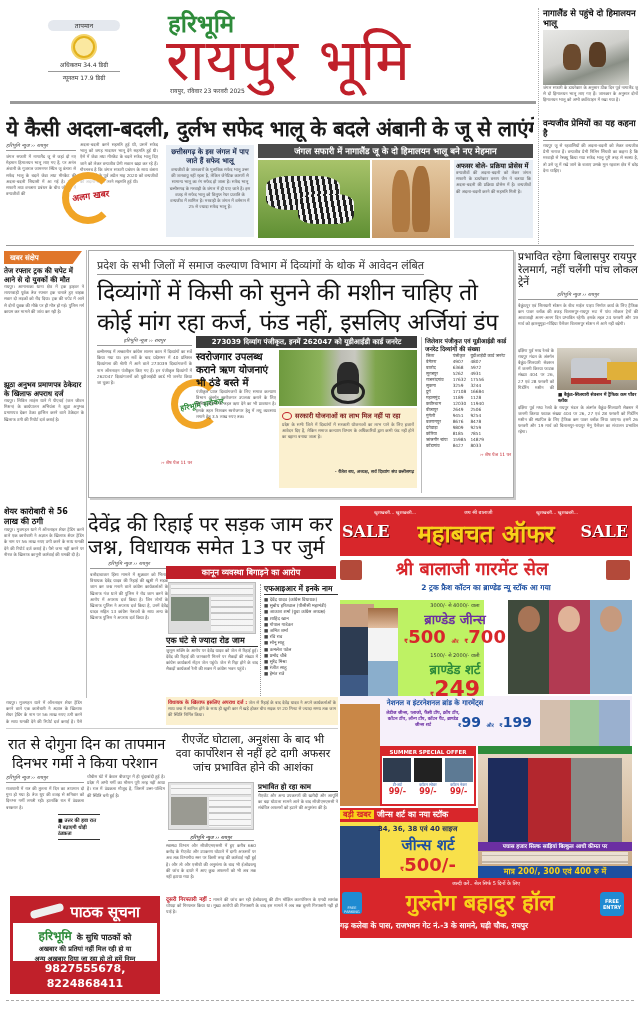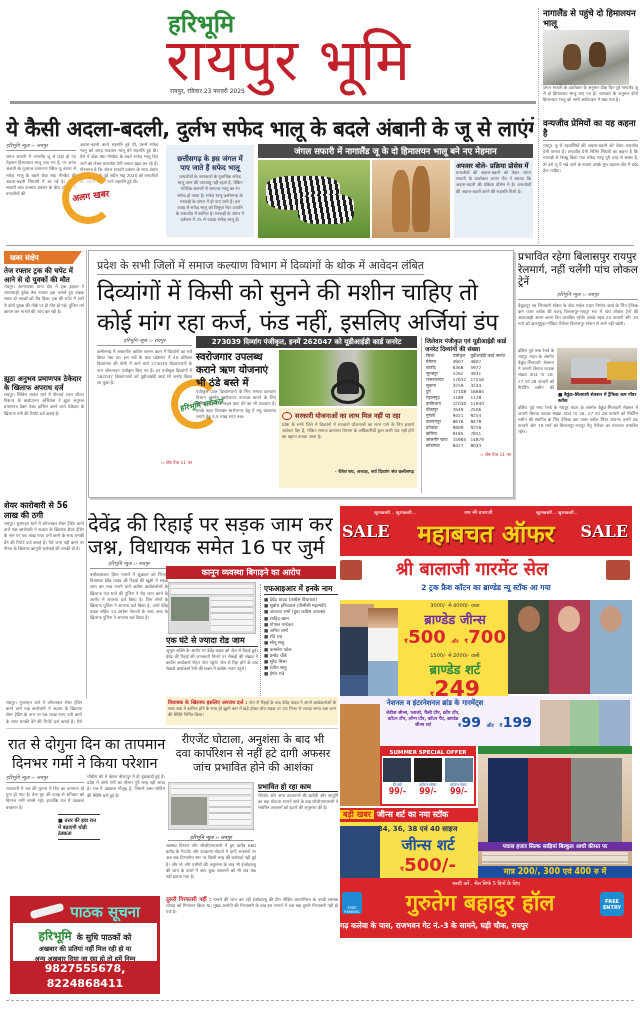--- a/index.html
+++ b/index.html
@@ -13,20 +13,26 @@
 .graybar{background:#4b4b4b;color:#fff;font-weight:bold;text-align:center}
 .vr{border-left:1px solid #bbb}
 .hr{border-top:1px solid #999}
 .dash{border-top:1px dashed #aaa}
 .tbl td{font-size:4.3px;color:#444;padding:0 1px;line-height:6px}
 </style>
 </head>
 <body>
 
 <div class="abs" style="left:0;top:0;width:640px;height:108px;">
+  <div class="abs" style="left:48px;top:20px;width:72px;height:70px;text-align:center">
+    <div style="background:#e4e8ee;border-radius:8px;font-size:6.5px;padding:1px 0;color:#333">तापमान</div>
+    <div style="width:22px;height:22px;margin:5px auto 3px;border-radius:50%;border:2.5px solid #e2b11c;background:#fbe8a0;box-shadow:0 0 0 2px #f4d46a"></div>
+    <div style="font-size:6px;border-bottom:1px solid #999;padding-bottom:2px;color:#333">अधिकतम 34.4 डिग्री</div>
+    <div style="font-size:6px;padding-top:2px;color:#333">न्यूनतम 17.9 डिग्री</div>
+  </div>
   <div class="abs" style="left:168px;top:6px;font-size:24px;font-weight:bold;color:#2e8b3a;font-family:'DejaVu Serif',serif">हरिभूमि</div>
   <div class="abs" style="left:166px;top:18px;font-size:58px;color:#c0202a;letter-spacing:1px;white-space:nowrap;font-family:'DejaVu Sans',sans-serif">रायपुर भूमि</div>
   <div class="abs" style="left:170px;top:87px;font-size:6px;color:#333">रायपुर, रविवार 23 फरवरी 2025</div>
   <div class="abs" style="left:10px;top:101px;width:526px;height:3px;background:#999"></div>
 
   <div class="abs" style="left:538px;top:8px;width:100px;height:108px;border-left:1px dotted #aaa;padding-left:4px">
     <div class="hd" style="font-size:8.5px;line-height:10px">नागालैंड से पहुंचे दो हिमालयन भालू</div>
     <div style="width:86px;height:55px;margin-top:2px;background:linear-gradient(160deg,#e8e8e6 0%,#cfcfcb 45%,#8a8f86 70%,#d6d6d0 100%);position:relative">
       <div style="position:absolute;left:20px;top:14px;width:18px;height:26px;background:#6b4a2e;border-radius:40% 40% 30% 30%"></div>
       <div style="position:absolute;left:46px;top:12px;width:17px;height:25px;background:#5a3d25;border-radius:40% 40% 30% 30%"></div>
@@ -40,21 +46,21 @@
 <div class="abs" style="left:6px;top:142px;width:70px;height:100px">
   <div class="byline">हरिभूमि न्यूज ›› रायपुर</div>
   <div class="txt" style="height:88px;overflow:hidden">जंगल सफारी में नागालैंड जू से जहां दो नए मेहमान हिमालयन भालू लाए गए हैं, पर अनंत अंबानी के गुजरात जामनगर स्थित जू वंतारा से सफेद भालू के बदले जेब्रा तथा मीरकैट की अदला-बदली सियासी में आ गई है। जंगल सफारी तथा वनतारा प्रबंधन के बीच जो पूर्व में वन्यजीवों की</div>
 </div>
 <div class="abs" style="left:80px;top:142px;width:78px;height:100px">
   <div class="txt" style="height:98px;overflow:hidden">अदला-बदली करने सहमति हुई थी, उसमें सफेद भालू को जगह मादाधन भालू देने सहमति हुई थी। ऐसे में जेब्रा तथा मीरकैट के बदले सफेद भालू दिए जाने को लेकर वन्यजीव प्रेमी सवाल खड़ा कर रहे हैं। गौरतलब है कि जंगल सफारी प्रबंधन के साथ वंतारा जू शुरू होने के पूर्व अप्रैल माह 2020 को वन्यजीवों की अदला-बदली करने सहमति हुई थी।</div>
 </div>
 <div class="abs" style="left:62px;top:172px;width:52px;height:52px;border-radius:50%;border:7px solid #f1a526;border-right-color:transparent;background:rgba(255,255,255,0.6)"></div>
 <div class="abs" style="left:70px;top:189px;font-size:9px;font-weight:bold;color:#c0202a;transform:rotate(-8deg);background:#fff;padding:0 2px">अलग खबर</div>
 
-<div class="abs" style="left:166px;top:145px;width:88px;height:92px;background:#e8eef5;padding:10px">
+<div class="abs" style="left:166px;top:145px;width:88px;height:92px;background:#e8eef5;padding:3px">
   <div class="hd" style="font-size:7px;line-height:8.5px;text-align:center;color:#1d2e52">छत्तीसगढ़ के इस जंगल में पाए जाते हैं सफेद भालू</div>
   <div class="txt" style="text-align:center;height:66px;overflow:hidden;margin-top:2px">वन्यजीवों के जानकारों के मुताबिक सफेद भालू उत्तर की जलवायु नहीं रहता है, लेकिन जेनेटिक कारणों से सामान्य भालू का रंग सफेद हो जाता है। सफेद भालू छत्तीसगढ़ के मरवाही के जंगल में ही पाए जाते हैं। इस वजह से सफेद भालू को विलुप्त रेयर प्रजाति के वन्यजीव में शामिल है। मरवाही के जंगल में वर्तमान में 25 से ज्यादा सफेद भालू हैं।</div>
 </div>
 
 <div class="abs graybar" style="left:258px;top:144px;width:275px;height:14px;font-size:8.5px;line-height:14px">जंगल सफारी में नागालैंड जू के दो हिमालयन भालू बने नए मेहमान</div>
 <div class="abs" style="left:258px;top:160px;width:112px;height:78px;background:linear-gradient(#a8c36a,#5f8f33);overflow:hidden">
   <div style="position:absolute;left:8px;top:16px;width:74px;height:34px;border-radius:30%;background:repeating-linear-gradient(80deg,#222 0,#222 3px,#eee 3px,#eee 6px)"></div>
   <div style="position:absolute;left:40px;top:34px;width:56px;height:30px;border-radius:30%;background:repeating-linear-gradient(80deg,#222 0,#222 3px,#f3f3f3 3px,#f3f3f3 6px)"></div>
 </div>
 <div class="abs" style="left:372px;top:160px;width:78px;height:78px;background:linear-gradient(#e5c9a2,#c79a68);overflow:hidden">
@@ -72,21 +78,21 @@
 </div>
 
 <div class="abs hr" style="left:6px;top:245px;width:628px"></div>
 
 <div class="abs" style="left:4px;top:251px;width:80px;height:445px">
   <div style="position:relative;background:#e0762a;color:#fff;font-size:7px;font-weight:bold;padding:2px 6px;width:78px;clip-path:polygon(0 0,100% 0,88% 100%,0 100%)"><span>खबर संक्षेप</span></div>
   <div style="margin-top:3px">
     <div class="hd" style="font-size:7px;line-height:8.5px">तेज रफ्तार ट्रक की चपेट में आने से दो युवकों की मौत</div>
     <div class="txt" style="height:88px;overflow:hidden">रायपुर। आमानाका थाना क्षेत्र में ट्रक ड्राइवर ने लापरवाही पूर्वक तेज रफ्तार ट्रक चलाते हुए बाइक सवार दो लड़कों को रौंद दिया। ट्रक की चपेट में आने से दोनों युवक की मौके पर ही मौत हो गई। पुलिस मर्ग कायम कर मामले की जांच कर रही है।</div>
   </div>
-  <div style="margin-top:3px">
+  <div style="margin-top:9px">
     <div class="hd" style="font-size:7px;line-height:8.5px">झूठा अनुभव प्रमाणपत्र ठेकेदार के खिलाफ अपराध दर्ज</div>
     <div class="txt" style="height:106px;overflow:hidden">रायपुर। सिविल लाइंस थाने में पीएचई (जल जीवन मिशन) के कार्यपालन अभियंता ने झूठा अनुभव प्रमाणपत्र देकर ठेका हासिल करने वाले ठेकेदार के खिलाफ ठगी की रिपोर्ट दर्ज कराई है।</div>
   </div>
   <div style="margin-top:3px">
     <div class="hd" style="font-size:8px;line-height:10px">शेयर कारोबारी से 56 लाख की ठगी</div>
     <div class="txt" style="height:96px;overflow:hidden">रायपुर। मुजगहन थाने में ऑनलाइन शेयर ट्रेडिंग करने वाले एक कारोबारी ने अज्ञात के खिलाफ शेयर ट्रेडिंग के नाम पर 56 लाख रुपए ठगी करने के साथ धमकी देने की रिपोर्ट दर्ज कराई है। पैसे जमा नहीं करने पर नीरज के खिलाफ कानूनी कार्रवाई की धमकी दी है।</div>
   </div>
 </div>
 <div class="abs vr" style="left:86px;top:250px;height:448px"></div>
 
@@ -222,21 +228,21 @@
     <div style="width:80px;height:42px;background:linear-gradient(#d7d2c6,#9a8f7c);position:relative;overflow:hidden">
       <div style="position:absolute;left:14px;top:10px;width:40px;height:26px;background:#c8cbd0;border-radius:4px 4px 0 0;border-bottom:6px solid #b53a32"></div>
       <div style="position:absolute;left:50px;top:14px;width:30px;height:18px;background:#e0b03a"></div>
     </div>
   </div>
   <div style="font-size:4.6px;font-weight:bold;margin-left:40px;margin-top:1px">■ <span>बैकुंठ-सिलयारी सेक्शन में ट्रैफिक कम पॉवर ब्लॉक</span></div>
   <div class="txt" style="height:88px;overflow:hidden;margin-top:2px">दक्षिण पूर्व मध्य रेलवे के रायपुर मंडल के अंतर्गत बैकुंठ-सिलयारी सेक्शन में जलमी किरया फाटक संख्या 404 पर 26, 27 एवं 28 फरवरी को गिर्डरिंग मशीन की स्थापित के लिए ट्रैफिक कम पावर ब्लॉक लिया जाएगा। इसमें 26 फरवरी और 19 मार्च को बिलासपुर-रायपुर मेमू पैसेंजर का संचालन प्रभावित रहेगा।</div>
 </div>
 
 <div class="abs" style="left:88px;top:510px;font-size:20px;white-space:nowrap;color:#111">देवेंद्र की रिहाई पर सड़क जाम कर</div>
-<div class="abs" style="left:88px;top:533px;font-size:20px;white-space:nowrap;color:#111">जश्न, विधायक समेत 16 पर जुर्म</div>
+<div class="abs" style="left:88px;top:533px;font-size:20px;white-space:nowrap;color:#111">जश्न, विधायक समेत 13 पर जुर्म</div>
 
 <div class="abs" style="left:90px;top:560px;width:78px;height:136px">
   <div class="byline" style="text-align:center">हरिभूमि न्यूज ›› रायपुर</div>
   <div class="txt" style="height:122px;overflow:hidden">बलौदाबाजार हिंसा मामले में शुक्रवार को भिलाई विधायक देवेंद्र यादव की रिहाई की खुशी में सड़क जाम कर जश्न मनाने वाले कांग्रेस कार्यकर्ताओं के खिलाफ गंज थाने की पुलिस ने रोड जाम करने के आरोप में अपराध दर्ज किया है। जिन लोगों के खिलाफ पुलिस ने अपराध दर्ज किया है, उनमें देवेंद्र यादव सहित 13 कांग्रेस नेताओं के साथ अन्य के खिलाफ पुलिस ने अपराध दर्ज किया है।</div>
 </div>
 <div class="abs redbar" style="left:166px;top:566px;width:170px;height:13px;font-size:8px;line-height:13px">कानून व्यवस्था बिगाड़ने का आरोप</div>
 <div class="abs" style="left:168px;top:582px;width:88px;height:52px;background:#ddd;border:1px solid #bbb">
   <div class="lines" style="position:absolute;left:2px;top:2px;width:82px;height:10px;opacity:.7"></div>
   <div style="position:absolute;left:2px;top:14px;width:38px;height:24px;background:#7d8a7a"></div>
   <div class="lines" style="position:absolute;left:42px;top:14px;width:42px;height:34px;opacity:.7"></div>
@@ -303,21 +309,21 @@
   <div class="hd" style="font-size:7px;border-bottom:1px solid #333">प्रभावित हो रहा काम</div>
   <div class="txt" style="height:100px;overflow:hidden;margin-top:1px">रीएजेंट और अन्य उपकरणों की खरीदी और आपूर्ति का बड़ा घोटाला सामने आने के बाद सीजीएमएससी ने संबंधित अफसरों को हटाने की अनुशंसा की है।</div>
 </div>
 <div class="abs" style="left:166px;top:896px;width:172px;height:50px">
   <div class="txt" style="height:50px;overflow:hidden"><b style="color:#c0202a;font-size:5.5px">दूसरी गिरफ्तारी नहीं :</b> <span>मामले की जांच कर रही ईओडब्ल्यू की टीम मोक्षित कारपोरेशन के एमडी शशांक चोपड़ा को गिरफ्तार किया था। मुख्य आरोपी की गिरफ्तारी के बाद इस मामले में अब तक दूसरी गिरफ्तारी नहीं हो पाई है।</span></div>
 </div>
 
 <div class="abs" style="left:10px;top:896px;width:150px;height:98px;border:3px solid #c0202a;background:#fff">
   <div style="background:#c0202a;height:24px;display:flex;align-items:center;justify-content:center;gap:6px">
     <span style="width:34px;height:8px;background:#eee;border-radius:4px;transform:rotate(-15deg);display:inline-block"></span>
-    <span style="color:#5eead4;font-size:15px;font-weight:bold">पाठक सूचना</span>
+    <span style="color:#ffffff;font-size:15px;font-weight:bold">पाठक सूचना</span>
   </div>
   <div style="text-align:center;padding-top:2px">
     <span style="font-size:12px;font-weight:bold;color:#2e8b3a">हरिभूमि</span>
     <span style="font-size:8px;font-weight:bold;color:#222">के सुधि पाठकों को</span>
     <div style="font-size:6.5px;font-weight:bold;line-height:10px">अखबार की प्रतियां नहीं मिल रही हो या</div>
     <div style="font-size:6.5px;font-weight:bold;line-height:10px">अन्य अखबार दिया जा रहा हो तो हमें निम्न</div>
     <div style="font-size:6.5px;font-weight:bold;line-height:10px">नंबर पर संपर्क करें या वाट्सअप करें</div>
   </div>
   <div style="position:absolute;left:0;right:0;bottom:0;background:#c0202a;color:#fff;font-weight:bold;font-size:11px;text-align:center;line-height:15px">9827555678, 8224868411</div>
 </div>
@@ -331,21 +337,21 @@
     <div style="position:absolute;right:4px;top:16px;font-size:16px;font-weight:bold;color:#fff;font-family:'DejaVu Serif',serif;text-shadow:1px 1px 0 #6a0a0a">SALE</div>
     <div style="position:absolute;left:54px;top:10px;width:184px;text-align:center;font-size:24px;font-weight:bold;color:#f8d21a;text-shadow:1px 2px 0 #7a1a10">महाबचत ऑफर</div>
   </div>
   <div style="position:absolute;left:0;top:50px;width:292px;height:44px;background:#fff">
     <div style="position:absolute;left:0;top:4px;width:22px;height:20px;background:#b34a3a;border-radius:2px"></div>
     <div style="position:absolute;right:2px;top:4px;width:24px;height:20px;background:#b34a3a;border-radius:2px"></div>
     <div style="position:absolute;left:10px;top:0;width:244px;text-align:center;font-size:18px;font-weight:bold;color:#d8262b">श्री बालाजी गारमेंट सेल</div>
     <div style="position:absolute;left:24px;top:26px;width:244px;text-align:center;font-size:7.5px;font-weight:bold;color:#1d4fa0">2 ट्रक फ्रैश कॉटन का ब्राण्डेड न्यू स्टॉक आ गया</div>
   </div>
 
-  <div style="position:absolute;left:0;top:94px;width:168px;height:144px;background:#fde047">
+  <div style="position:absolute;left:0;top:94px;width:144px;height:144px;background:#bef264">
     <div style="position:absolute;left:0;top:4px;width:34px;height:130px;background:linear-gradient(#c89f82 0,#c89f82 18%,#2d3c52 18%,#2d3c52 55%,#3e5a85 55%)"></div>
     <div style="position:absolute;left:28px;top:8px;width:30px;height:126px;background:linear-gradient(#a26d44 0,#e2bea0 16%,#f3f3f3 16%,#f3f3f3 42%,#8aaecc 42%)"></div>
     <div style="position:absolute;left:62px;top:2px;width:106px;text-align:center;font-size:5px;color:#333">3000/- से 4000/- वाला</div>
     <div style="position:absolute;left:62px;top:10px;width:106px;text-align:center;font-size:13px;font-weight:bold;color:#6b2fa2">ब्राण्डेड जीन्स</div>
     <div style="position:absolute;left:62px;top:26px;width:106px;text-align:center;color:#d8262b;font-weight:bold;white-space:nowrap">
       <span style="font-size:6px">₹</span><span style="font-size:18px">500</span>
       <span style="font-size:5px">और</span>
       <span style="font-size:6px">₹</span><span style="font-size:18px">700</span>
     </div>
     <div style="position:absolute;left:62px;top:52px;width:106px;text-align:center;font-size:5px;color:#333">1500/- से 2000/- वाली</div>

